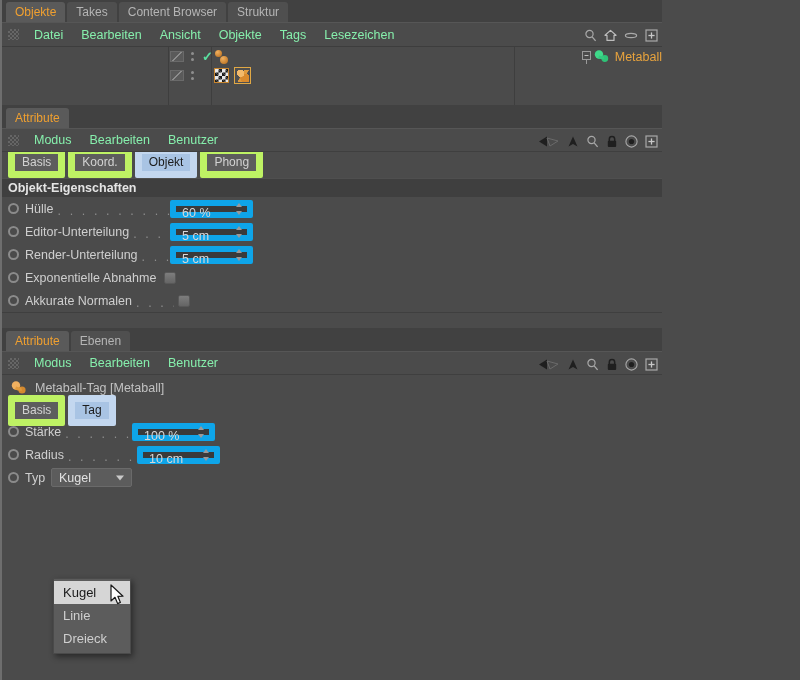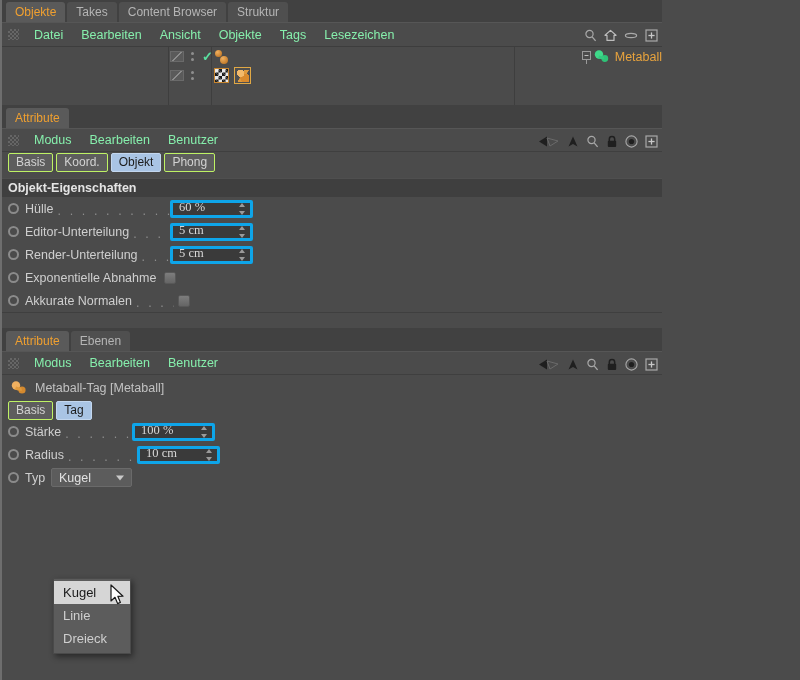--- a/index.html
+++ b/index.html
@@ -192,21 +192,21 @@
     display: flex;
     gap: 3px;
     padding: 0 0 0 6px;
     height: 20px;
     align-items: center;
   }
   .pill {
     font-size: 12px;
     color: #d2d2d2;
     background: #5d5d5d;
-    border: 1px solid #bef264;
+    border: 7px solid #bef264;
     border-radius: 2px;
     padding: 1px 7px 2px;
     line-height: 14px;
   }
   .pill.sel {
     background: #a9c4e4;
     border-color: #c3d7ef;
     color: #1c1c1c;
   }
 
@@ -252,27 +252,26 @@
     margin: 0 4px;
     line-height: 12px;
     position: relative;
     top: 2px;
   }
 
   .numfield {
     width: 83px;
     height: 18px;
     background: #3a3a3a;
-    border: 3px solid #0ea5e9;
+    border: 6px solid #0ea5e9;
     border-radius: 2px;
     display: flex;
-    align-items: flex-end;
+    align-items: flex-start;
     position: relative;
     flex: 0 0 auto;
-    font-family: Liberation Serif, serif;
   }
   .numfield span {
     font-size: 12.5px;
     color: #d8d8d8;
     padding-left: 6px;
   }
   .spin {
     position: absolute;
     right: 5px; top: 50%;
     transform: translateY(-50%);

